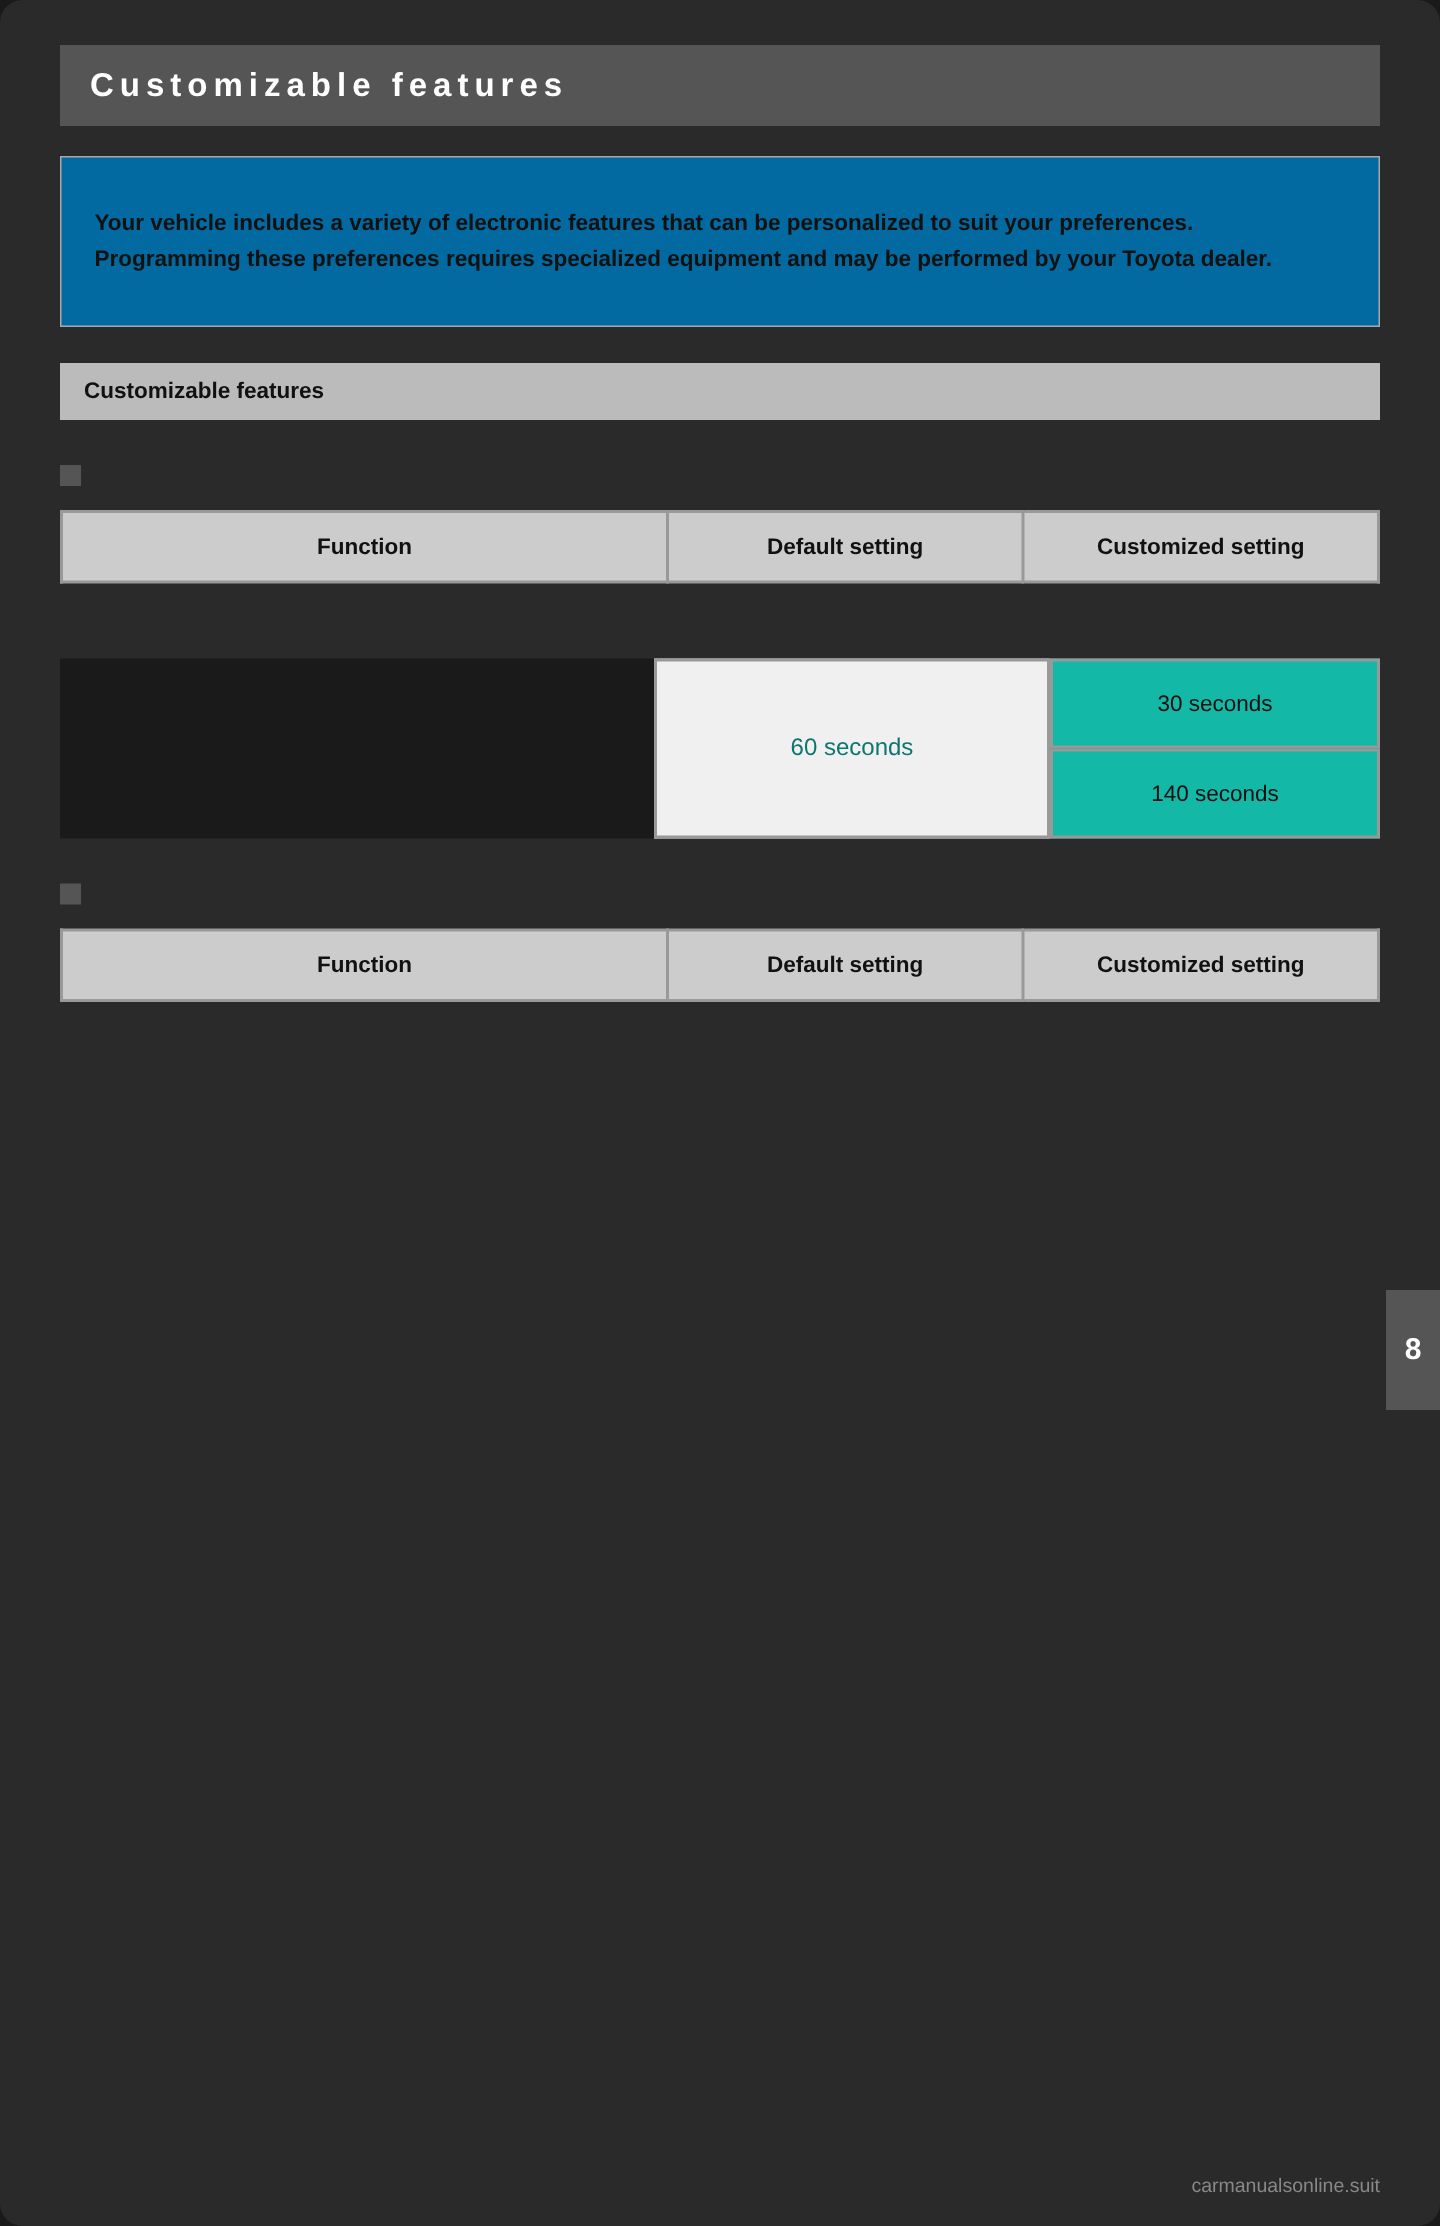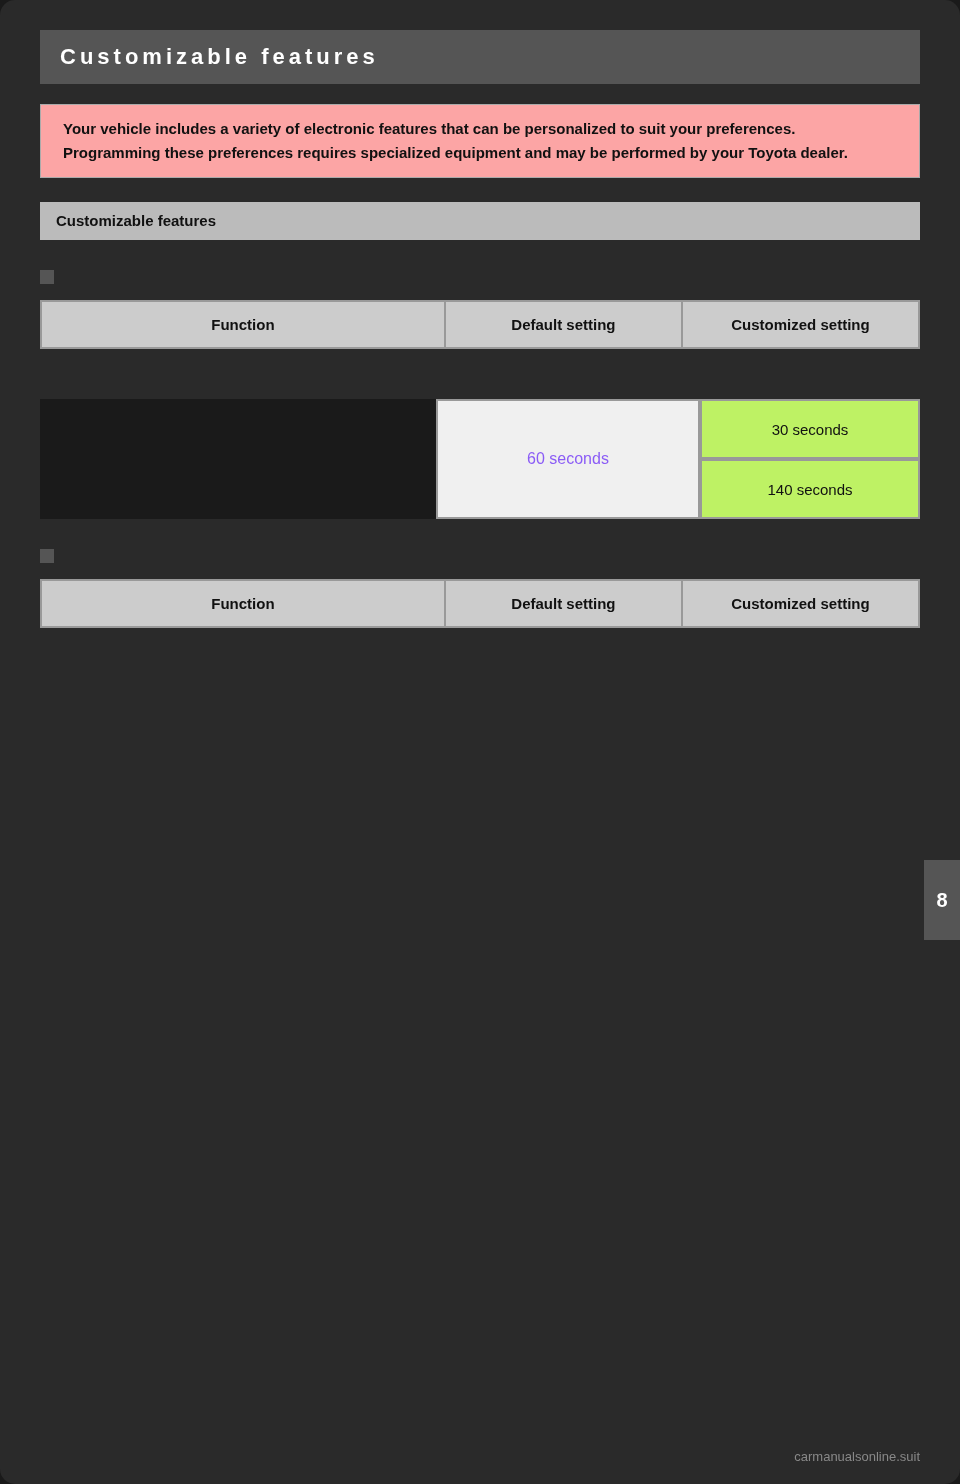--- a/index.html
+++ b/index.html
@@ -68,23 +68,23 @@
 
     .page-title-bar h1 {
       color: #fff;
       font-size: 22px;
       font-weight: bold;
       letter-spacing: 4px;
     }
 
     
     .info-box {
-      background-color: #fca5a5;
+      background-color: #0369a1;
       border: 1px solid #aaa;
-      padding: 12px 22px;
+      padding: 32px 22px;
       margin-bottom: 24px;
     }
 
     .info-box p {
       color: #111;
       font-size: 15px;
       font-weight: bold;
       line-height: 1.6;
     }
 
@@ -148,33 +148,33 @@
 
     .data-seconds-default {
       flex: 1;
       background-color: #f0f0f0;
       border: 2px solid #999;
       display: flex;
       align-items: center;
       justify-content: center;
       font-size: 16px;
       font-weight: normal;
-      color: #8b5cf6;
+      color: #0f766e;
       padding: 20px;
     }
 
     .data-seconds-custom {
       flex: 1;
       display: flex;
       flex-direction: column;
     }
 
     .data-seconds-option {
       flex: 1;
-      background-color: #bef264;
+      background-color: #14b8a6;
       border: 2px solid #999;
       display: flex;
       align-items: center;
       justify-content: center;
       font-size: 15px;
       color: #111;
       padding: 14px;
     }
 
     .section-spacer {

